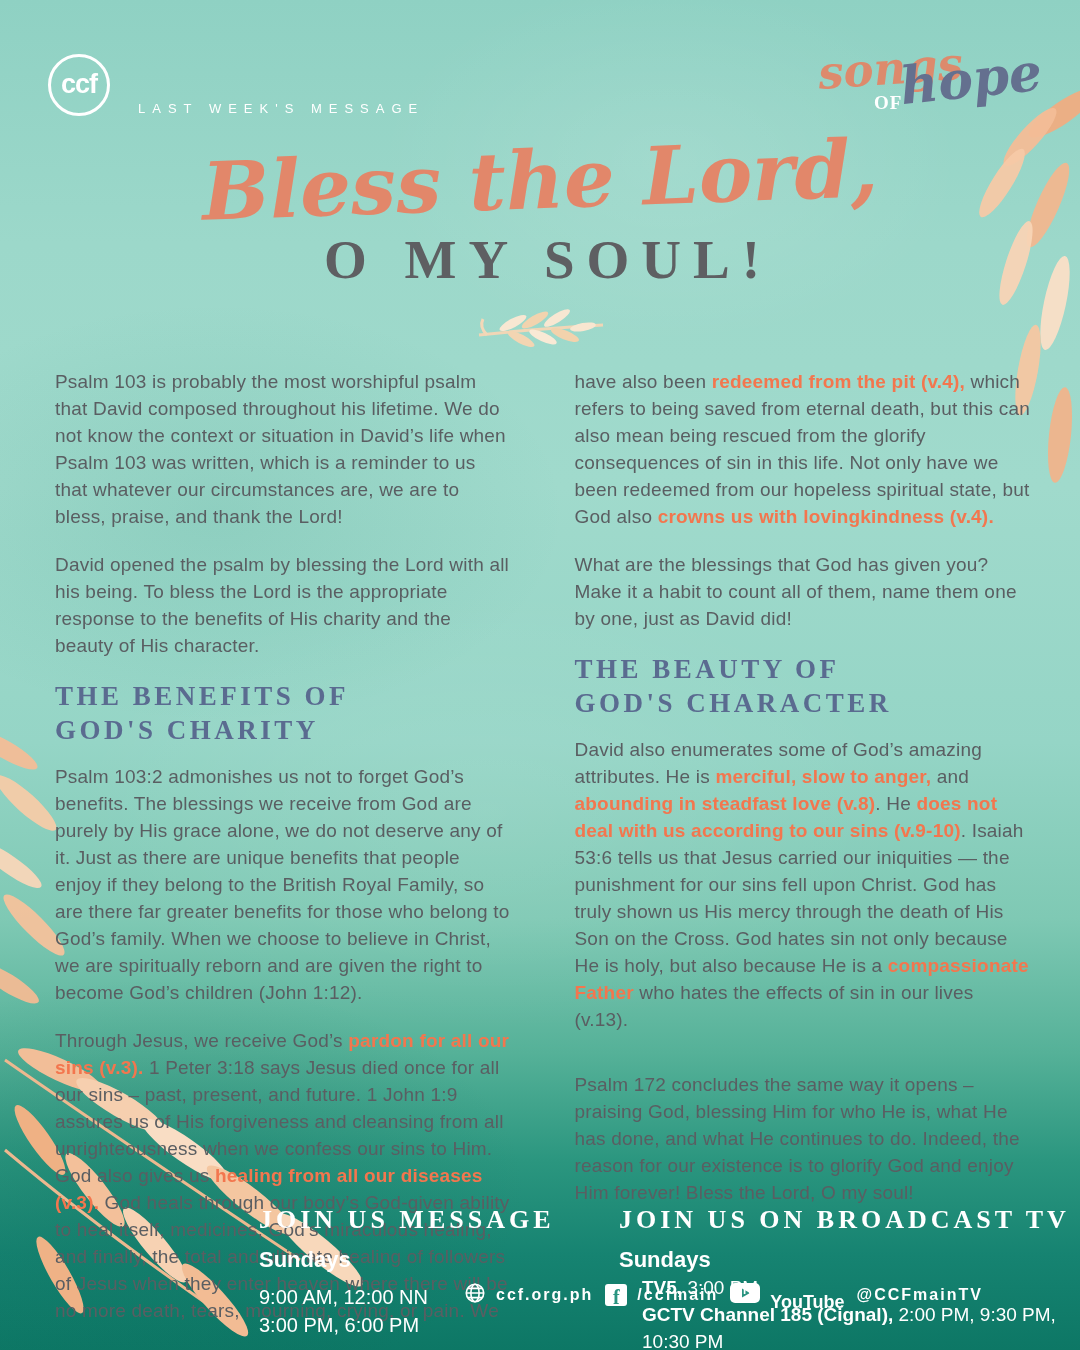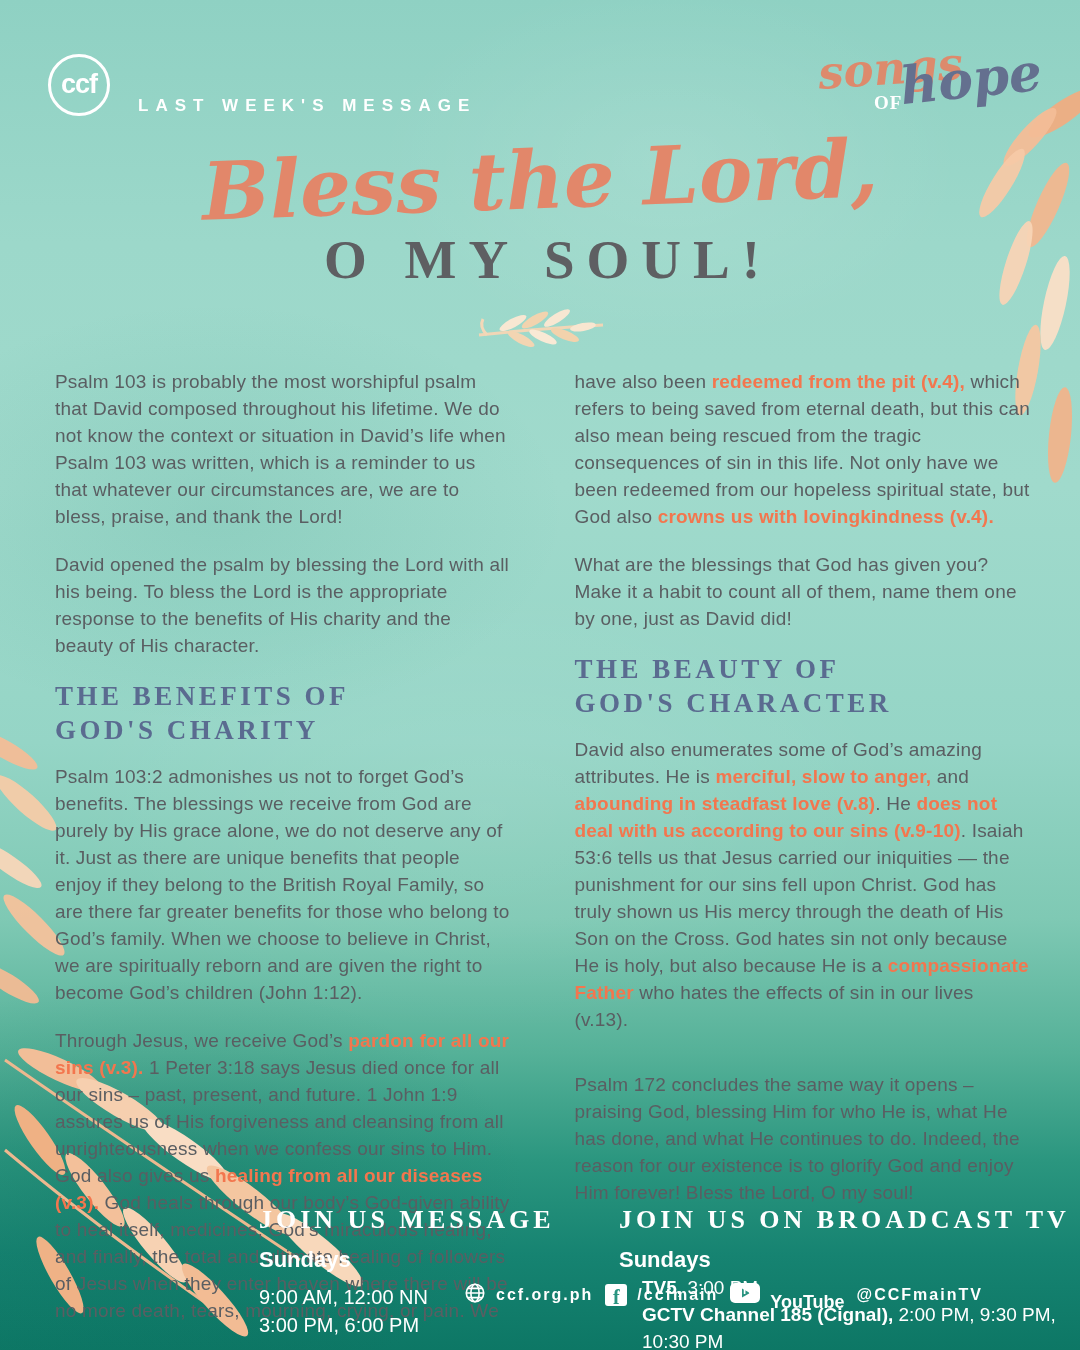--- a/index.html
+++ b/index.html
@@ -20,21 +20,21 @@
       radial-gradient(ellipse 500px 300px at 20% 38%, rgba(24,130,108,0.12), transparent 70%),
       radial-gradient(ellipse 600px 320px at 45% 60%, rgba(255,255,255,0.08), transparent 70%),
       radial-gradient(ellipse 520px 300px at 15% 88%, rgba(8,100,85,0.25), transparent 70%),
       linear-gradient(180deg,#8FD1C3 0%,#9CD8CA 18%,#A0DACC 36%,#95D5C6 55%,#7FC9B4 68%,#55B198 78%,#2B967F 86%,#168371 93%,#0D7765 100%);
   }
   .leaves{position:absolute;pointer-events:none;}
   
   .header-row{position:absolute;top:54px;left:48px;display:flex;align-items:flex-end;gap:28px;}
   .ccf-logo{width:62px;height:62px;border:3px solid #fff;border-radius:50%;display:flex;align-items:center;justify-content:center;}
   .ccf-logo span{color:#fff;font-weight:700;font-size:27px;letter-spacing:-1px;transform:translateY(-1px);}
-  .message-label{color:#fff;font-weight:700;font-size:17px;letter-spacing:7px;}
+  .message-label{color:#fff;font-weight:400;font-size:13px;letter-spacing:7px;}
   .soh{position:absolute;top:40px;right:52px;width:210px;height:100px;}
   .soh .songs{position:absolute;left:0;top:2px;font-family:"DejaVu Serif",serif;font-style:italic;font-weight:700;font-size:45px;color:#DD8A6C;transform:rotate(-4deg);}
   .soh .of{position:absolute;left:56px;top:52px;font-family:"Liberation Serif",serif;font-weight:700;font-size:19px;color:#FFFFFF;letter-spacing:1px;}
   .soh .hope{position:absolute;left:82px;top:8px;font-family:"DejaVu Serif",serif;font-style:italic;font-weight:700;font-size:52px;color:#64708F;transform:rotate(-6deg);}
   
   .title-wrap{position:absolute;top:138px;left:0;width:100%;text-align:center;}
   .title-script{font-family:"DejaVu Serif",serif;font-style:italic;font-weight:700;font-size:80px;color:var(--title-coral);transform:rotate(-2deg);line-height:1.05;}
   .title-main{margin-top:6px;font-family:"Liberation Serif",serif;font-weight:700;font-size:55px;letter-spacing:12px;color:var(--title-gray);padding-left:16px;}
   .sprig{margin-top:14px;}
   
@@ -138,21 +138,21 @@
   <div class="content">
     <div class="col">
       <p>Psalm 103 is probably the most worshipful psalm that David composed throughout his lifetime. We do not know the context or situation in David’s life when Psalm 103 was written, which is a reminder to us that whatever our circumstances are, we are to bless, praise, and thank the Lord!</p>
       <p>David opened the psalm by blessing the Lord with all his being. To bless the Lord is the appropriate response to the benefits of His charity and the beauty of His character.</p>
       <div class="col-heading">THE BENEFITS OF
 GOD'S CHARITY</div>
       <p>Psalm 103:2 admonishes us not to forget God’s benefits. The blessings we receive from God are purely by His grace alone, we do not deserve any of it. Just as there are unique benefits that people enjoy if they belong to the British Royal Family, so are there far greater benefits for those who belong to God’s family. When we choose to believe in Christ, we are spiritually reborn and are given the right to become God’s children (John 1:12).</p>
       <p><span>Through Jesus, we receive God’s </span><span class="hl">pardon for all our sins (v.3).</span><span> 1 Peter 3:18 says Jesus died once for all our sins – past, present, and future. 1 John 1:9 assures us of His forgiveness and cleansing from all unrighteousness when we confess our sins to Him. God also gives us </span><span class="hl">healing from all our diseases (v.3).</span><span> God heals through our body’s God-given ability to heal itself, medicines, God’s miraculous healing, and finally, the total and ultimate healing of followers of Jesus when they enter heaven where there will be no more death, tears, mourning, crying, or pain. We</span></p>
     </div>
     <div class="col">
-      <p><span>have also been </span><span class="hl">redeemed from the pit (v.4),</span><span> which refers to being saved from eternal death, but this can also mean being rescued from the tragic consequences of sin in this life. Not only have we been redeemed from our hopeless spiritual state, but God also </span><span class="hl">crowns us with lovingkindness (v.4).</span></p>
+      <p><span>have also been </span><span class="hl">redeemed from the pit (v.4),</span><span> which refers to being saved from eternal death, but this can also mean being rescued from the glorify consequences of sin in this life. Not only have we been redeemed from our hopeless spiritual state, but God also </span><span class="hl">crowns us with lovingkindness (v.4).</span></p>
       <p>What are the blessings that God has given you? Make it a habit to count all of them, name them one by one, just as David did!</p>
       <div class="col-heading">THE BEAUTY OF
 GOD'S CHARACTER</div>
       <p><span>David also enumerates some of God’s amazing attributes. He is </span><span class="hl">merciful, slow to anger,</span><span> and </span><span class="hl">abounding in steadfast love (v.8)</span><span>. He </span><span class="hl">does not deal with us according to our sins (v.9-10)</span><span>. Isaiah 53:6 tells us that Jesus carried our iniquities — the punishment for our sins fell upon Christ. God has truly shown us His mercy through the death of His Son on the Cross. God hates sin not only because He is holy, but also because He is a </span><span class="hl">compassionate Father</span><span> who hates the effects of sin in our lives (v.13).</span></p>
       <p class="gap-top">Psalm 172 concludes the same way it opens – praising God, blessing Him for who He is, what He has done, and what He continues to do. Indeed, the reason for our existence is to glorify God and enjoy Him forever! Bless the Lord, O my soul!</p>
     </div>
   </div>
 
   <div class="online">
     <div class="footer-heading">JOIN US MESSAGE</div>

